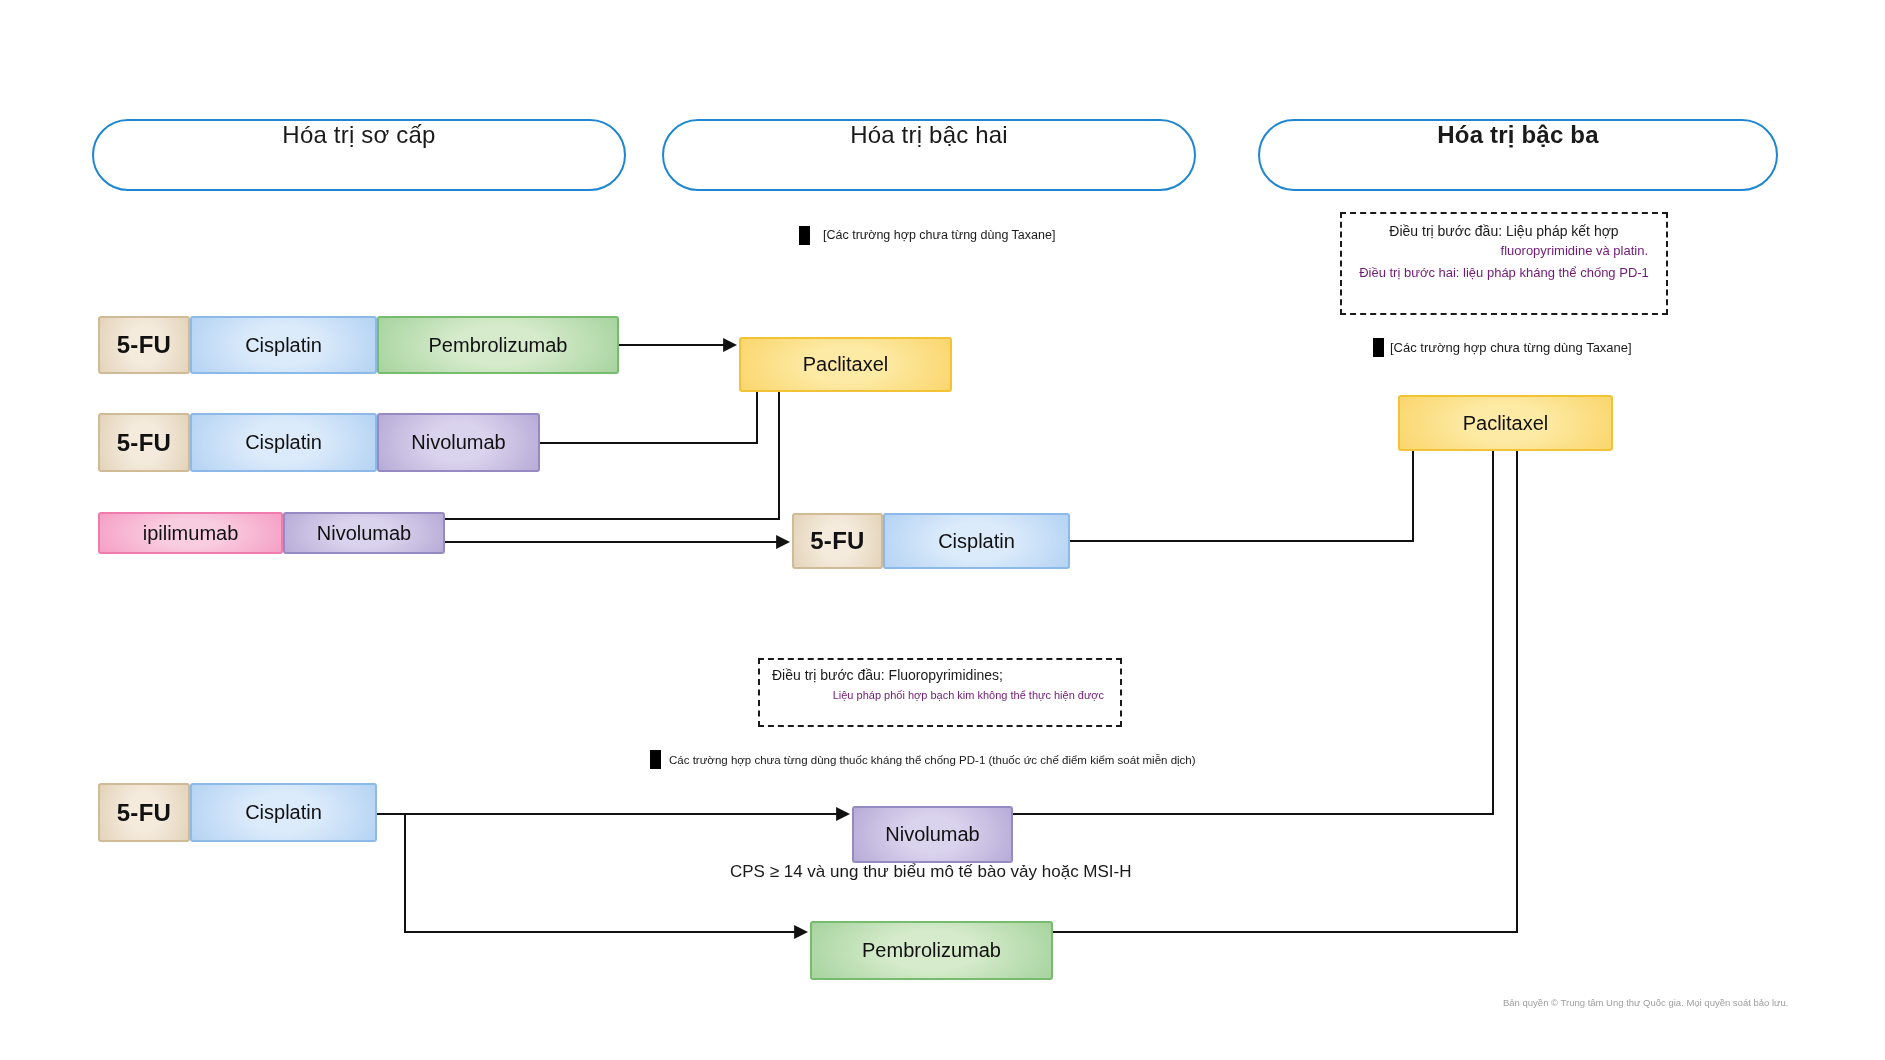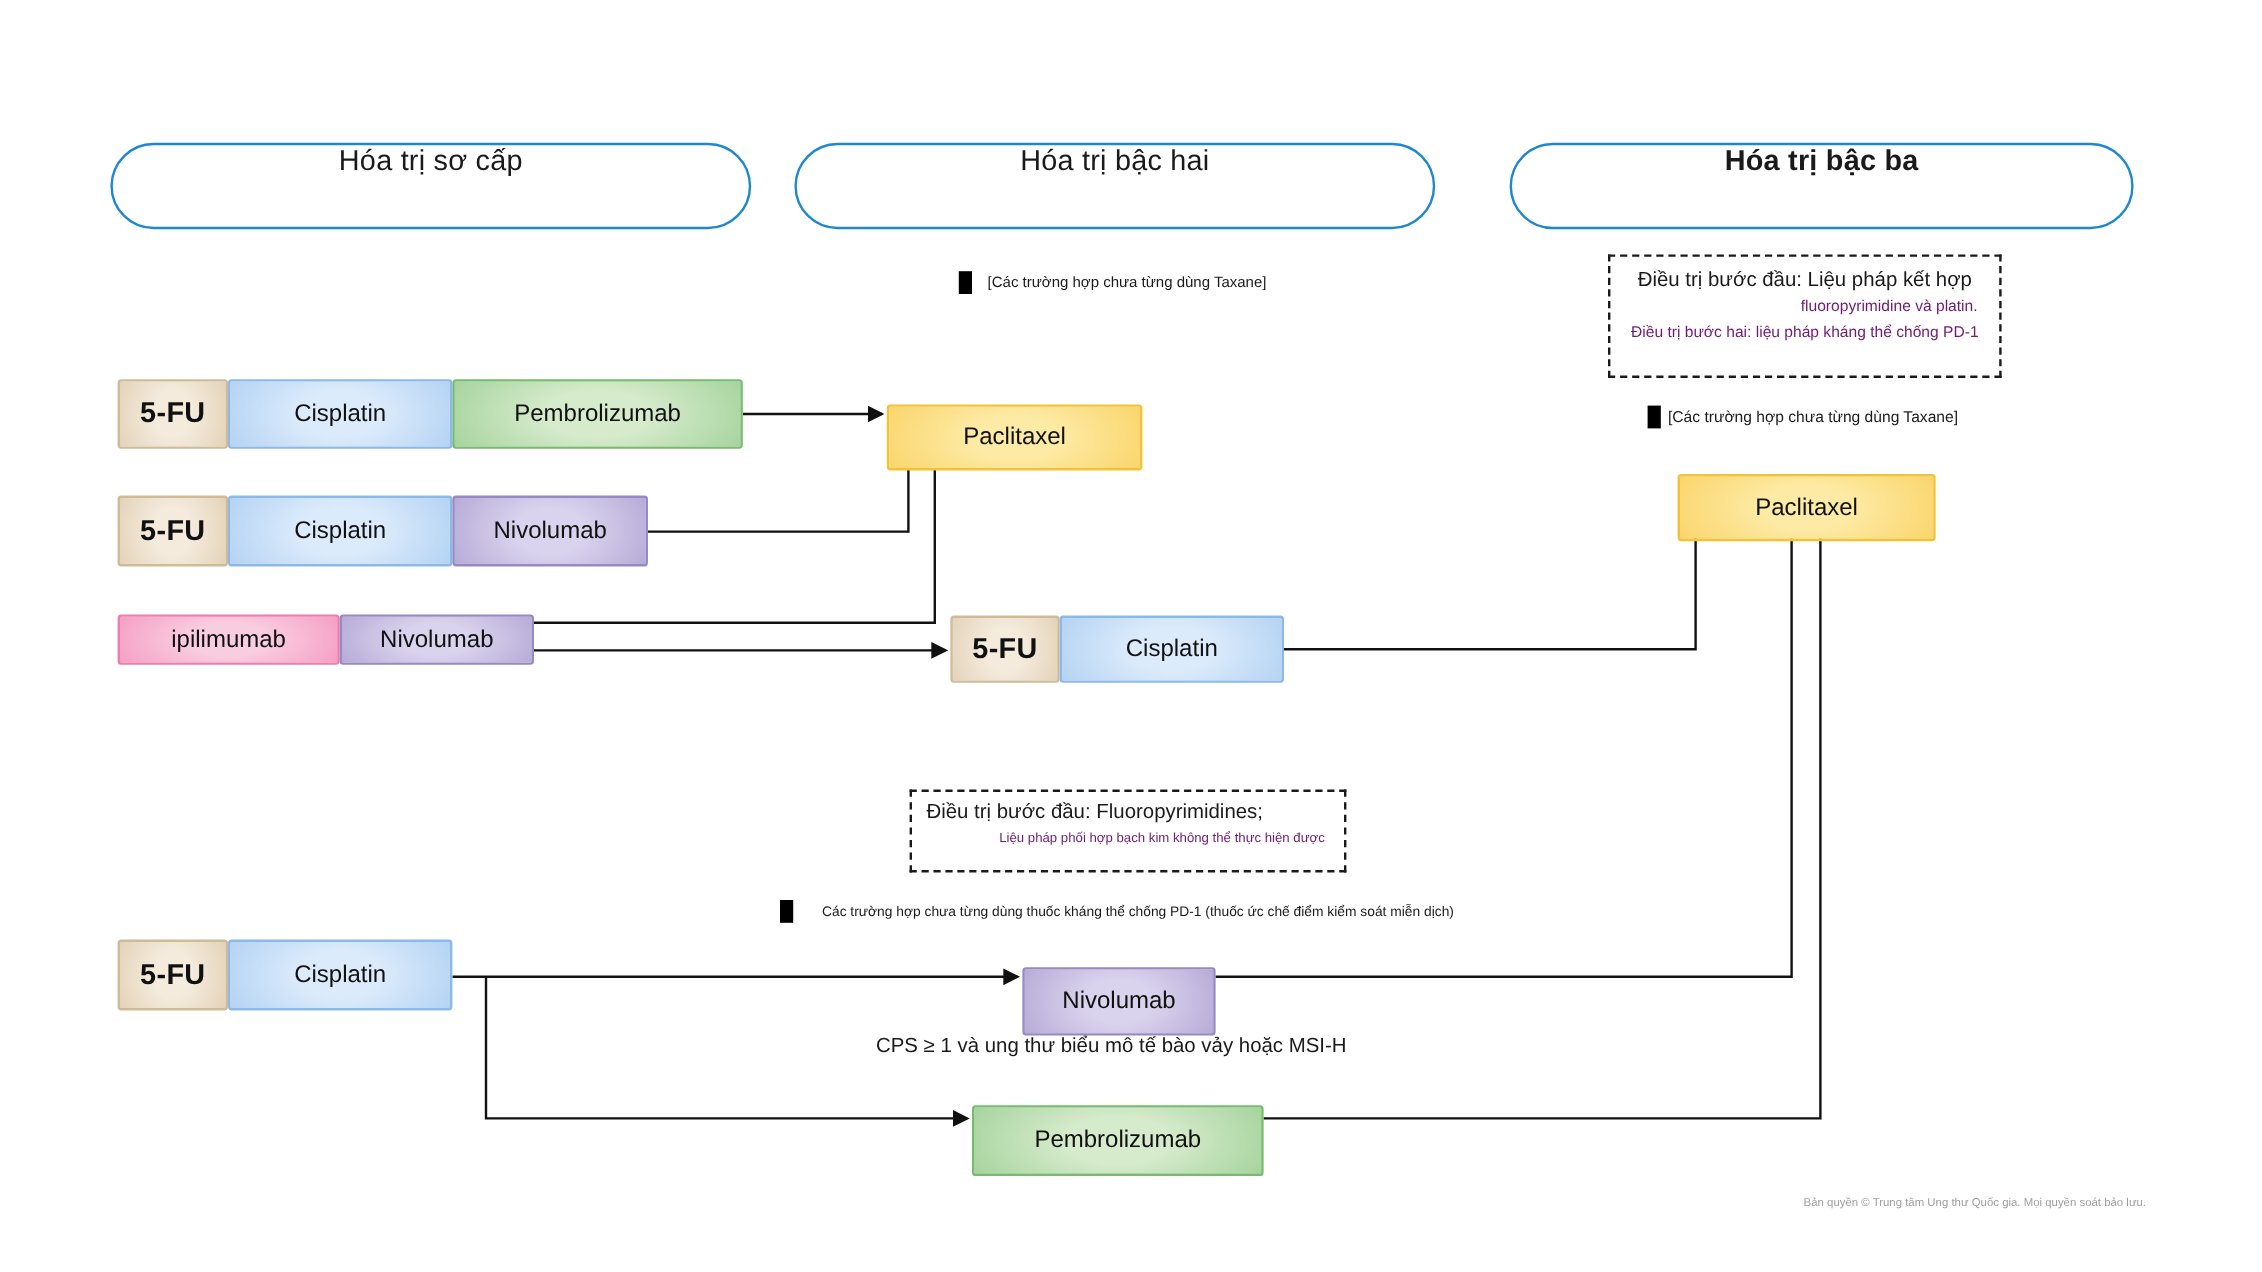--- a/index.html
+++ b/index.html
@@ -40,21 +40,21 @@
     background:radial-gradient(ellipse 72% 140% at 50% 50%,#f9cde0 25%,#f48cba 100%);
   }
   .pac{
     border-color:#f2c237;
     background:radial-gradient(ellipse 72% 140% at 50% 50%,#fdeaa4 25%,#f9cd55 100%);
   }
   .dashed{
     position:absolute;box-sizing:border-box;border:2px dashed #1a1a1a;background:#fff;
     color:#1a1a1a;
   }
-  .dash-big{font-size:17px;text-align:center;margin-top:9px;}
+  .dash-big{font-size:14px;text-align:center;margin-top:9px;}
   .dash-small{font-size:13px;color:#701a75;}
   .note{position:absolute;display:flex;align-items:center;}
   .sq{width:11px;height:19px;background:#000;flex:none;}
   .note-text{white-space:nowrap;color:#1a1a1a;}
   .cps{position:absolute;font-size:17px;color:#1a1a1a;white-space:nowrap;}
   .footer{position:absolute;font-size:9.5px;color:#9e9e9e;white-space:nowrap;}
   svg.wires{position:absolute;left:0;top:0;}
 </style>
 </head>
 <body>
@@ -124,30 +124,30 @@
   <div class="row" style="left:792px;top:513px;height:56px;">
     <div class="seg fu" style="width:91px;">5-FU</div>
     <div class="seg cis" style="width:187px;">Cisplatin</div>
   </div>
 
   <div class="dashed" style="left:758px;top:658px;width:364px;height:69px;">
     <div class="dash-big" style="text-align:left;padding-left:12px;margin-top:7px;">Điều trị bước đầu: Fluoropyrimidines;</div>
     <div class="dash-small" style="font-size:11px;text-align:right;padding-right:16px;margin-top:6px;">Liệu pháp phối hợp bạch kim không thể thực hiện được</div>
   </div>
 
-  <div class="note" style="left:650px;top:750px;height:19px;gap:24px;">
+  <div class="note" style="left:650px;top:750px;height:19px;gap:8px;">
     <span class="sq"></span>
     <span class="note-text" style="font-size:11.5px;">Các trường hợp chưa từng dùng thuốc kháng thể chống PD-1 (thuốc ức chế điểm kiểm soát miễn dịch)</span>
   </div>
 
   <div class="node niv" style="left:852px;top:786px;width:161px;height:57px;">
     <span>Nivolumab</span>
   </div>
 
-  <div class="cps" style="left:730px;top:862px;">CPS ≥ 1 và ung thư biểu mô tế bào vảy hoặc MSI-H</div>
+  <div class="cps" style="left:730px;top:862px;">CPS ≥ 14 và ung thư biểu mô tế bào vảy hoặc MSI-H</div>
 
   <div class="node pem" style="left:810px;top:901px;width:243px;height:59px;">
     <span>Pembrolizumab</span>
   </div>
 
   <div class="dashed" style="left:1340px;top:212px;width:328px;height:103px;">
     <div class="dash-big">Điều trị bước đầu: Liệu pháp kết hợp</div>
     <div class="dash-small" style="text-align:right;padding-right:18px;margin-top:4px;">fluoropyrimidine và platin.</div>
     <div class="dash-small" style="text-align:center;margin-top:7px;">Điều trị bước hai: liệu pháp kháng thể chống PD-1</div>
   </div>

